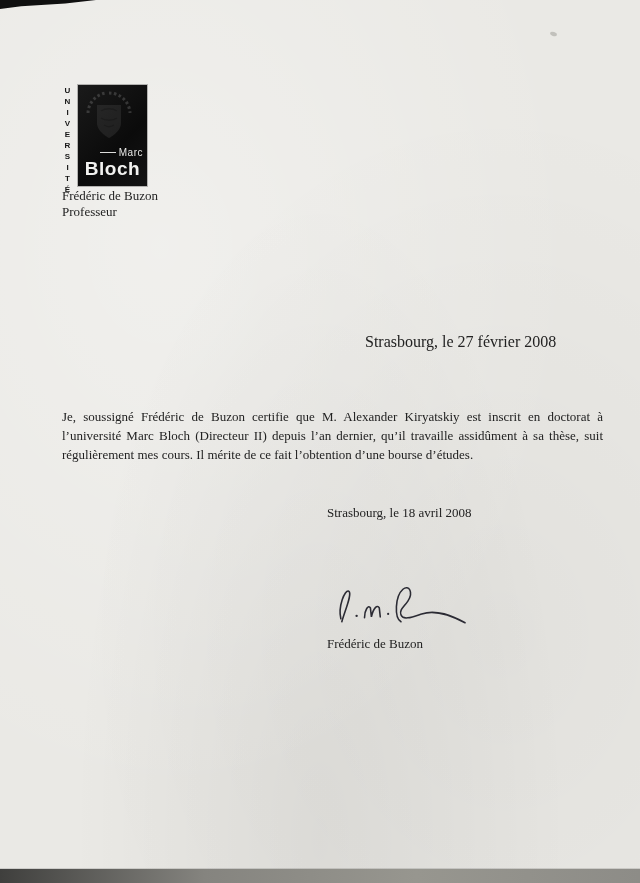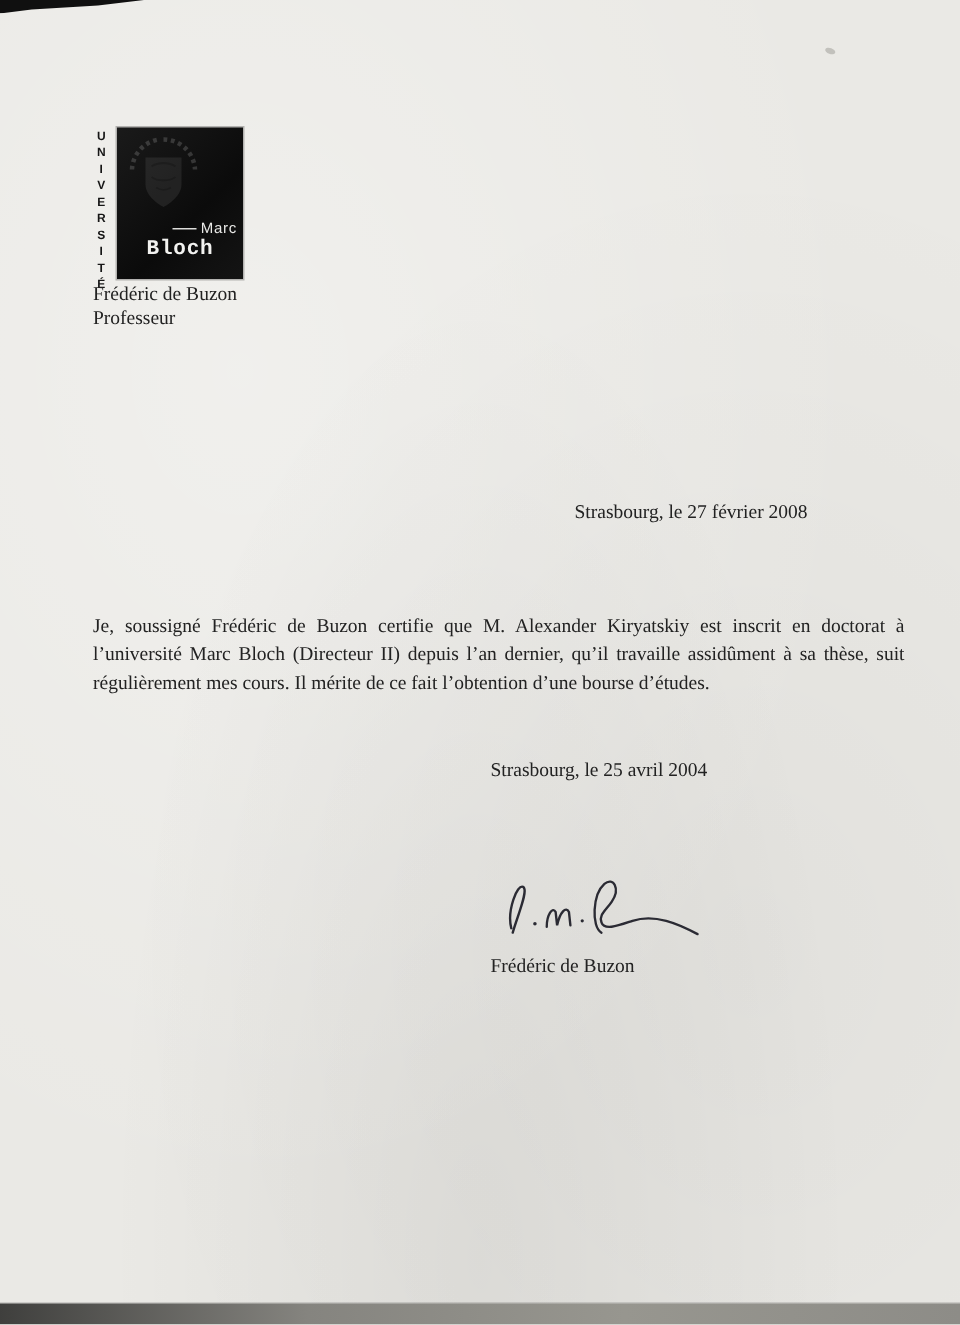--- a/index.html
+++ b/index.html
@@ -34,41 +34,41 @@
   }
 
   
   .logo-vertical{
     position:absolute;left:63px;top:86px;height:102px;
     writing-mode:vertical-lr;text-orientation:upright;
     font-family:"Liberation Sans",sans-serif;
     font-size:8px;font-weight:bold;letter-spacing:2px;color:#161616;
   }
   .logo-block{
-    position:absolute;left:78px;top:85px;width:84px;height:101px;
+    position:absolute;left:78px;top:85px;width:69px;height:101px;
     background:linear-gradient(135deg,#1a1a1a,#0b0b0b 60%,#141414);
     box-shadow:0 0 0 1px rgba(0,0,0,.25);
   }
   .logo-emblem{position:absolute;left:2px;top:2px;width:58px;height:62px;opacity:.28;}
   .logo-marc{
     position:absolute;right:4px;top:62px;
     display:flex;align-items:center;gap:3px;
     color:#e8e8e6;font-family:"Liberation Sans",sans-serif;
     font-size:10px;letter-spacing:.5px;
   }
   .logo-marc .rule{display:inline-block;width:16px;height:1px;background:#dcdcda;}
   .logo-bloch{
     position:absolute;left:0;right:0;top:73px;text-align:center;
-    color:#f2f2f0;font-family:Liberation Mono, monospace;
-    font-size:14px;font-weight:bold;letter-spacing:.5px;
+    color:#f2f2f0;font-family:Liberation Sans, sans-serif;
+    font-size:19px;font-weight:bold;letter-spacing:.5px;
   }
 
   
   .sender{position:absolute;left:62px;top:188px;font-size:13px;line-height:16px;}
-  .date-first{position:absolute;left:383px;top:333px;font-size:13px;}
+  .date-first{position:absolute;left:365px;top:333px;font-size:16px;}
   .body-par{
     position:absolute;left:62px;top:407px;width:541px;margin:0;
     font-size:13px;line-height:19px;text-align:justify;
   }
   .date-second{position:absolute;left:327px;top:505px;font-size:13px;}
   .signature-svg{position:absolute;left:330px;top:576px;width:138px;height:60px;}
   .sig-name{position:absolute;left:327px;top:636px;font-size:13px;}
 </style>
 </head>
 <body>
@@ -95,21 +95,21 @@
 
   <div class="sender">
     <div>Frédéric de Buzon</div>
     <div>Professeur</div>
   </div>
 
   <div class="date-first">Strasbourg, le 27 février 2008</div>
 
   <p class="body-par">Je, soussigné Frédéric de Buzon certifie que M. Alexander Kiryatskiy est inscrit en doctorat à l’université Marc Bloch (Directeur II) depuis l’an dernier, qu’il travaille assidûment à sa thèse, suit régulièrement mes cours. Il mérite de ce fait l’obtention d’une bourse d’études.</p>
 
-  <div class="date-second">Strasbourg, le 25 avril 2004</div>
+  <div class="date-second">Strasbourg, le 18 avril 2008</div>
 
   <svg class="signature-svg" viewBox="0 0 140 60">
     <g fill="none" stroke="#1c1c26" stroke-width="1.6" stroke-linecap="round" opacity=".92">
       <path d="M11 43 C8 31 15 13 19 15 C23 17 15 35 12 46"></path>
       <circle cx="27" cy="40" r="1.2" fill="#1c1c26" stroke="none"></circle>
       <path d="M35 42 C35 34 39 28 41 32 L42 41 C44 32 48 28 50 32 L51 41"></path>
       <circle cx="59" cy="38" r="1.1" fill="#1c1c26" stroke="none"></circle>
       <path d="M72 46 C65 42 66 20 74 13 C80 8 85 16 79 25 C75 31 70 34 72 39 C74 45 84 41 93 38 C108 33 124 40 137 47"></path>
     </g>
   </svg>

